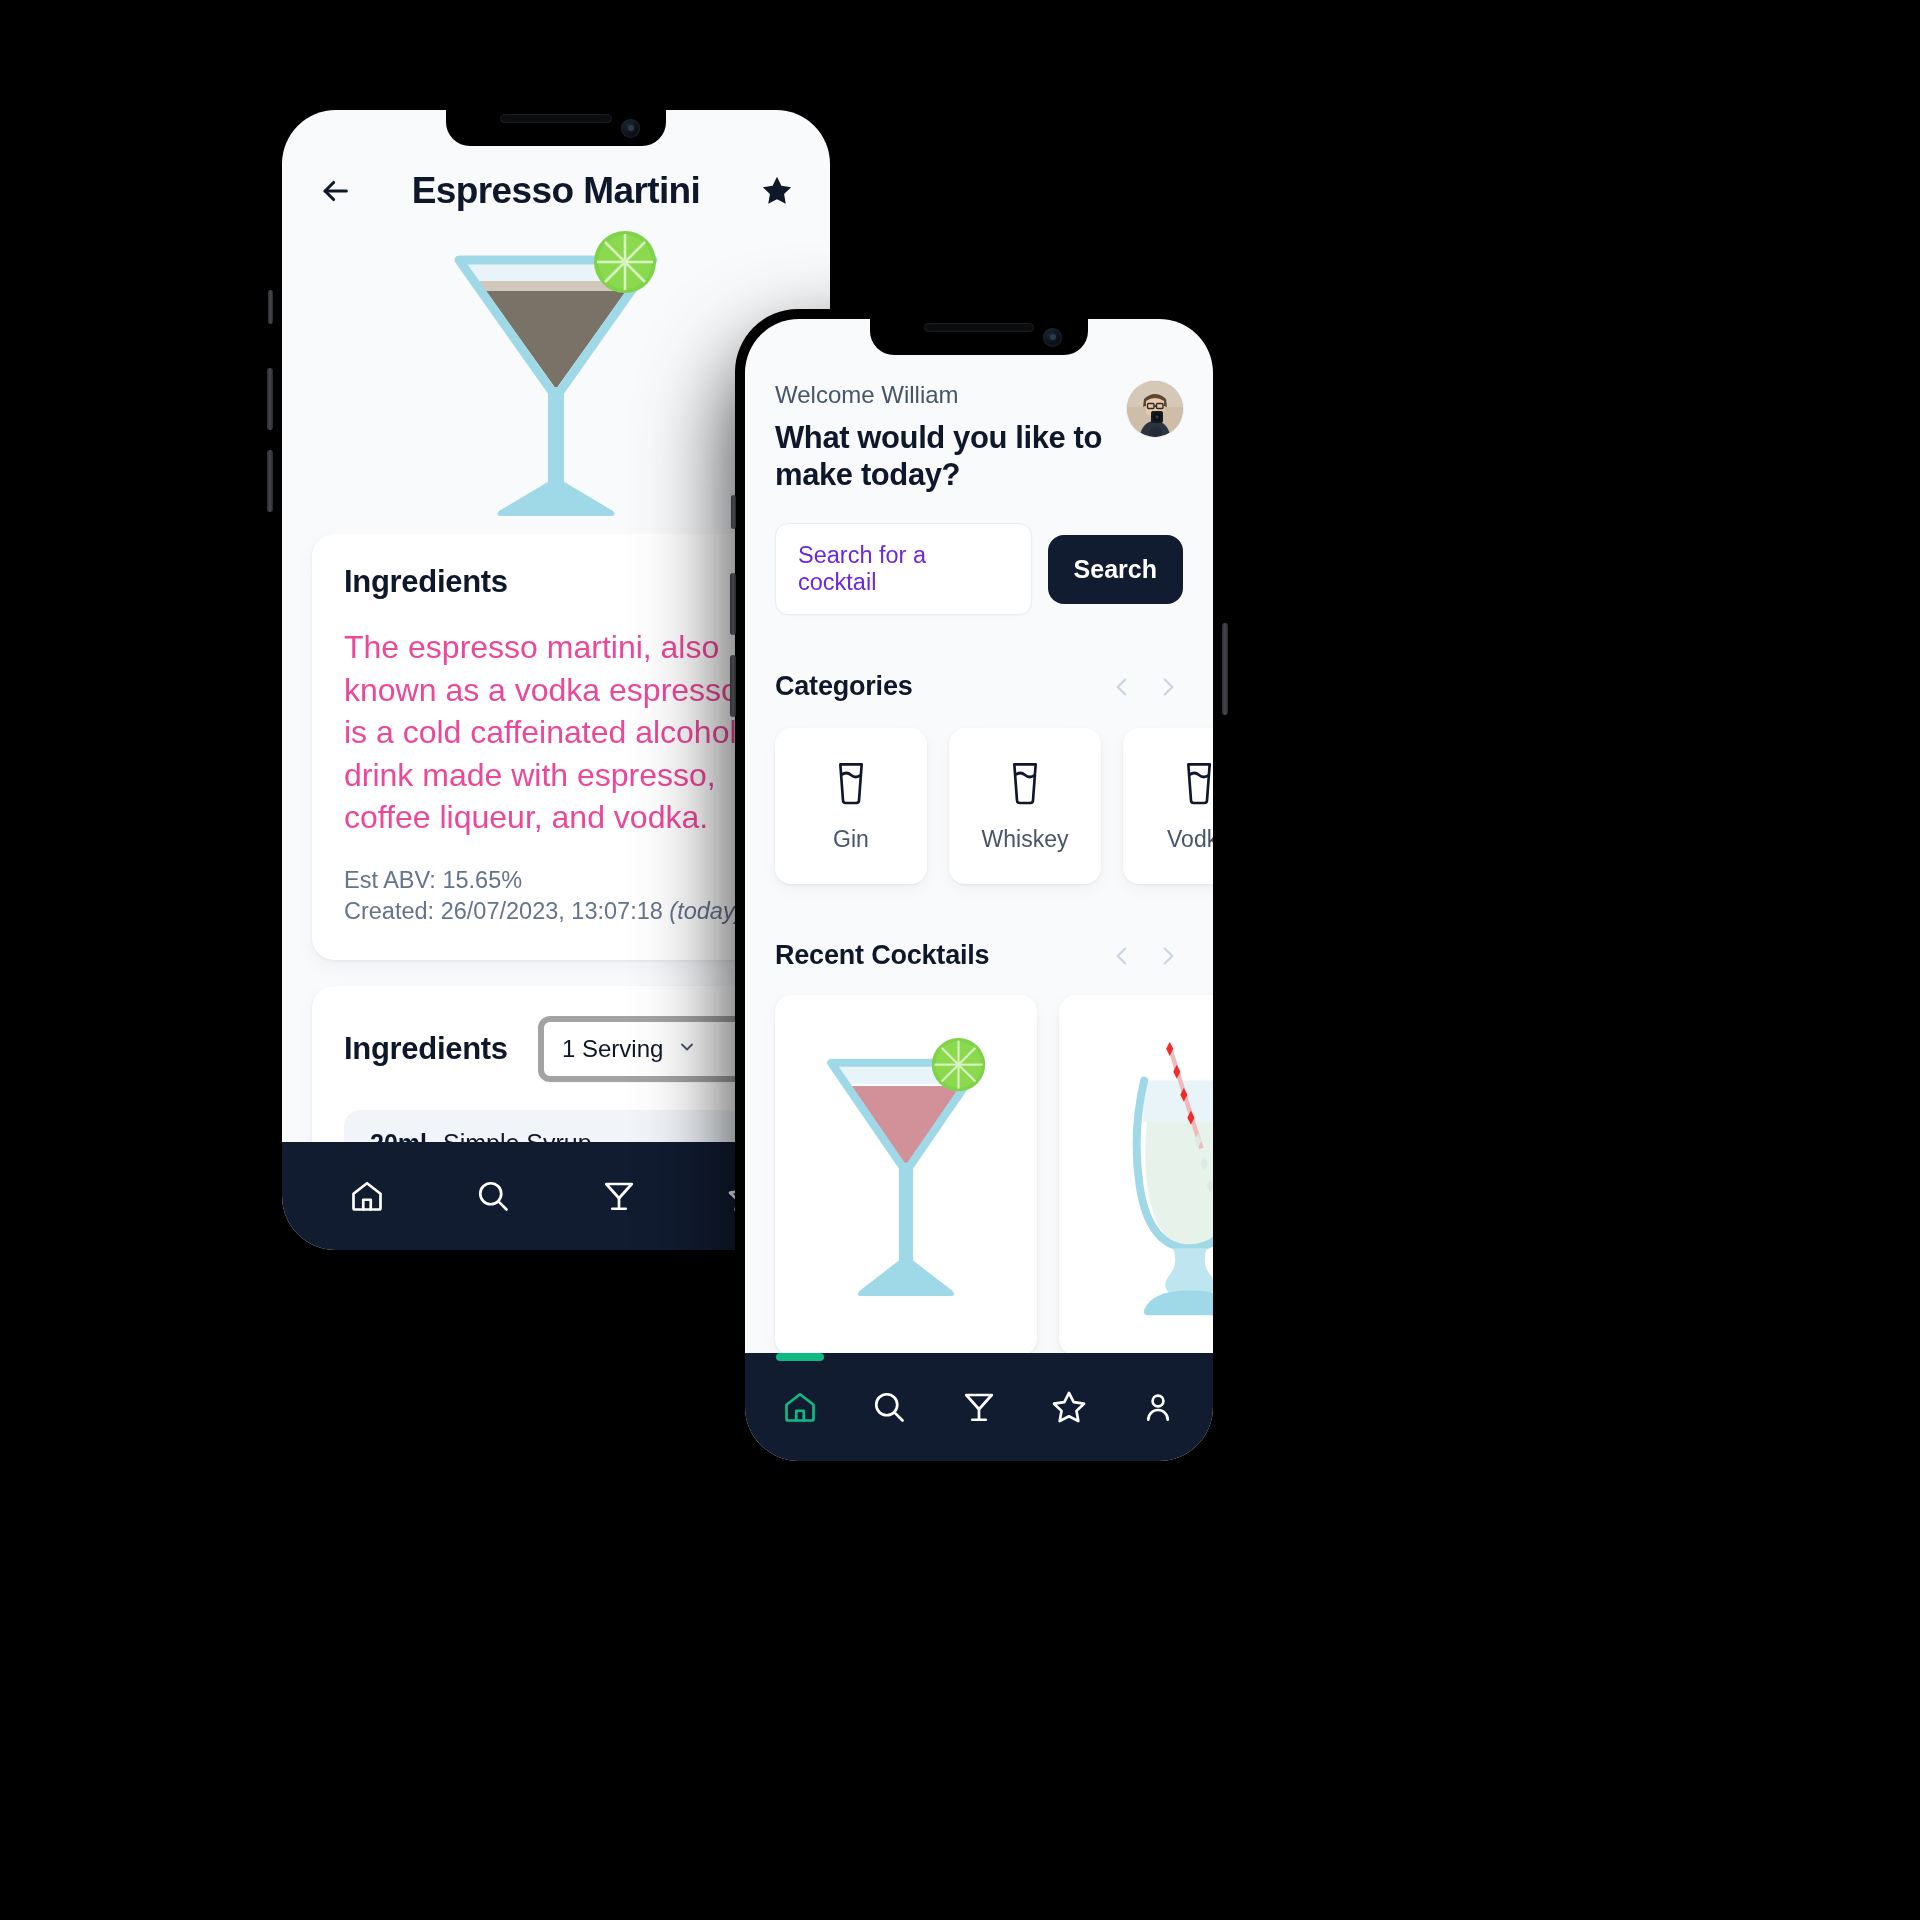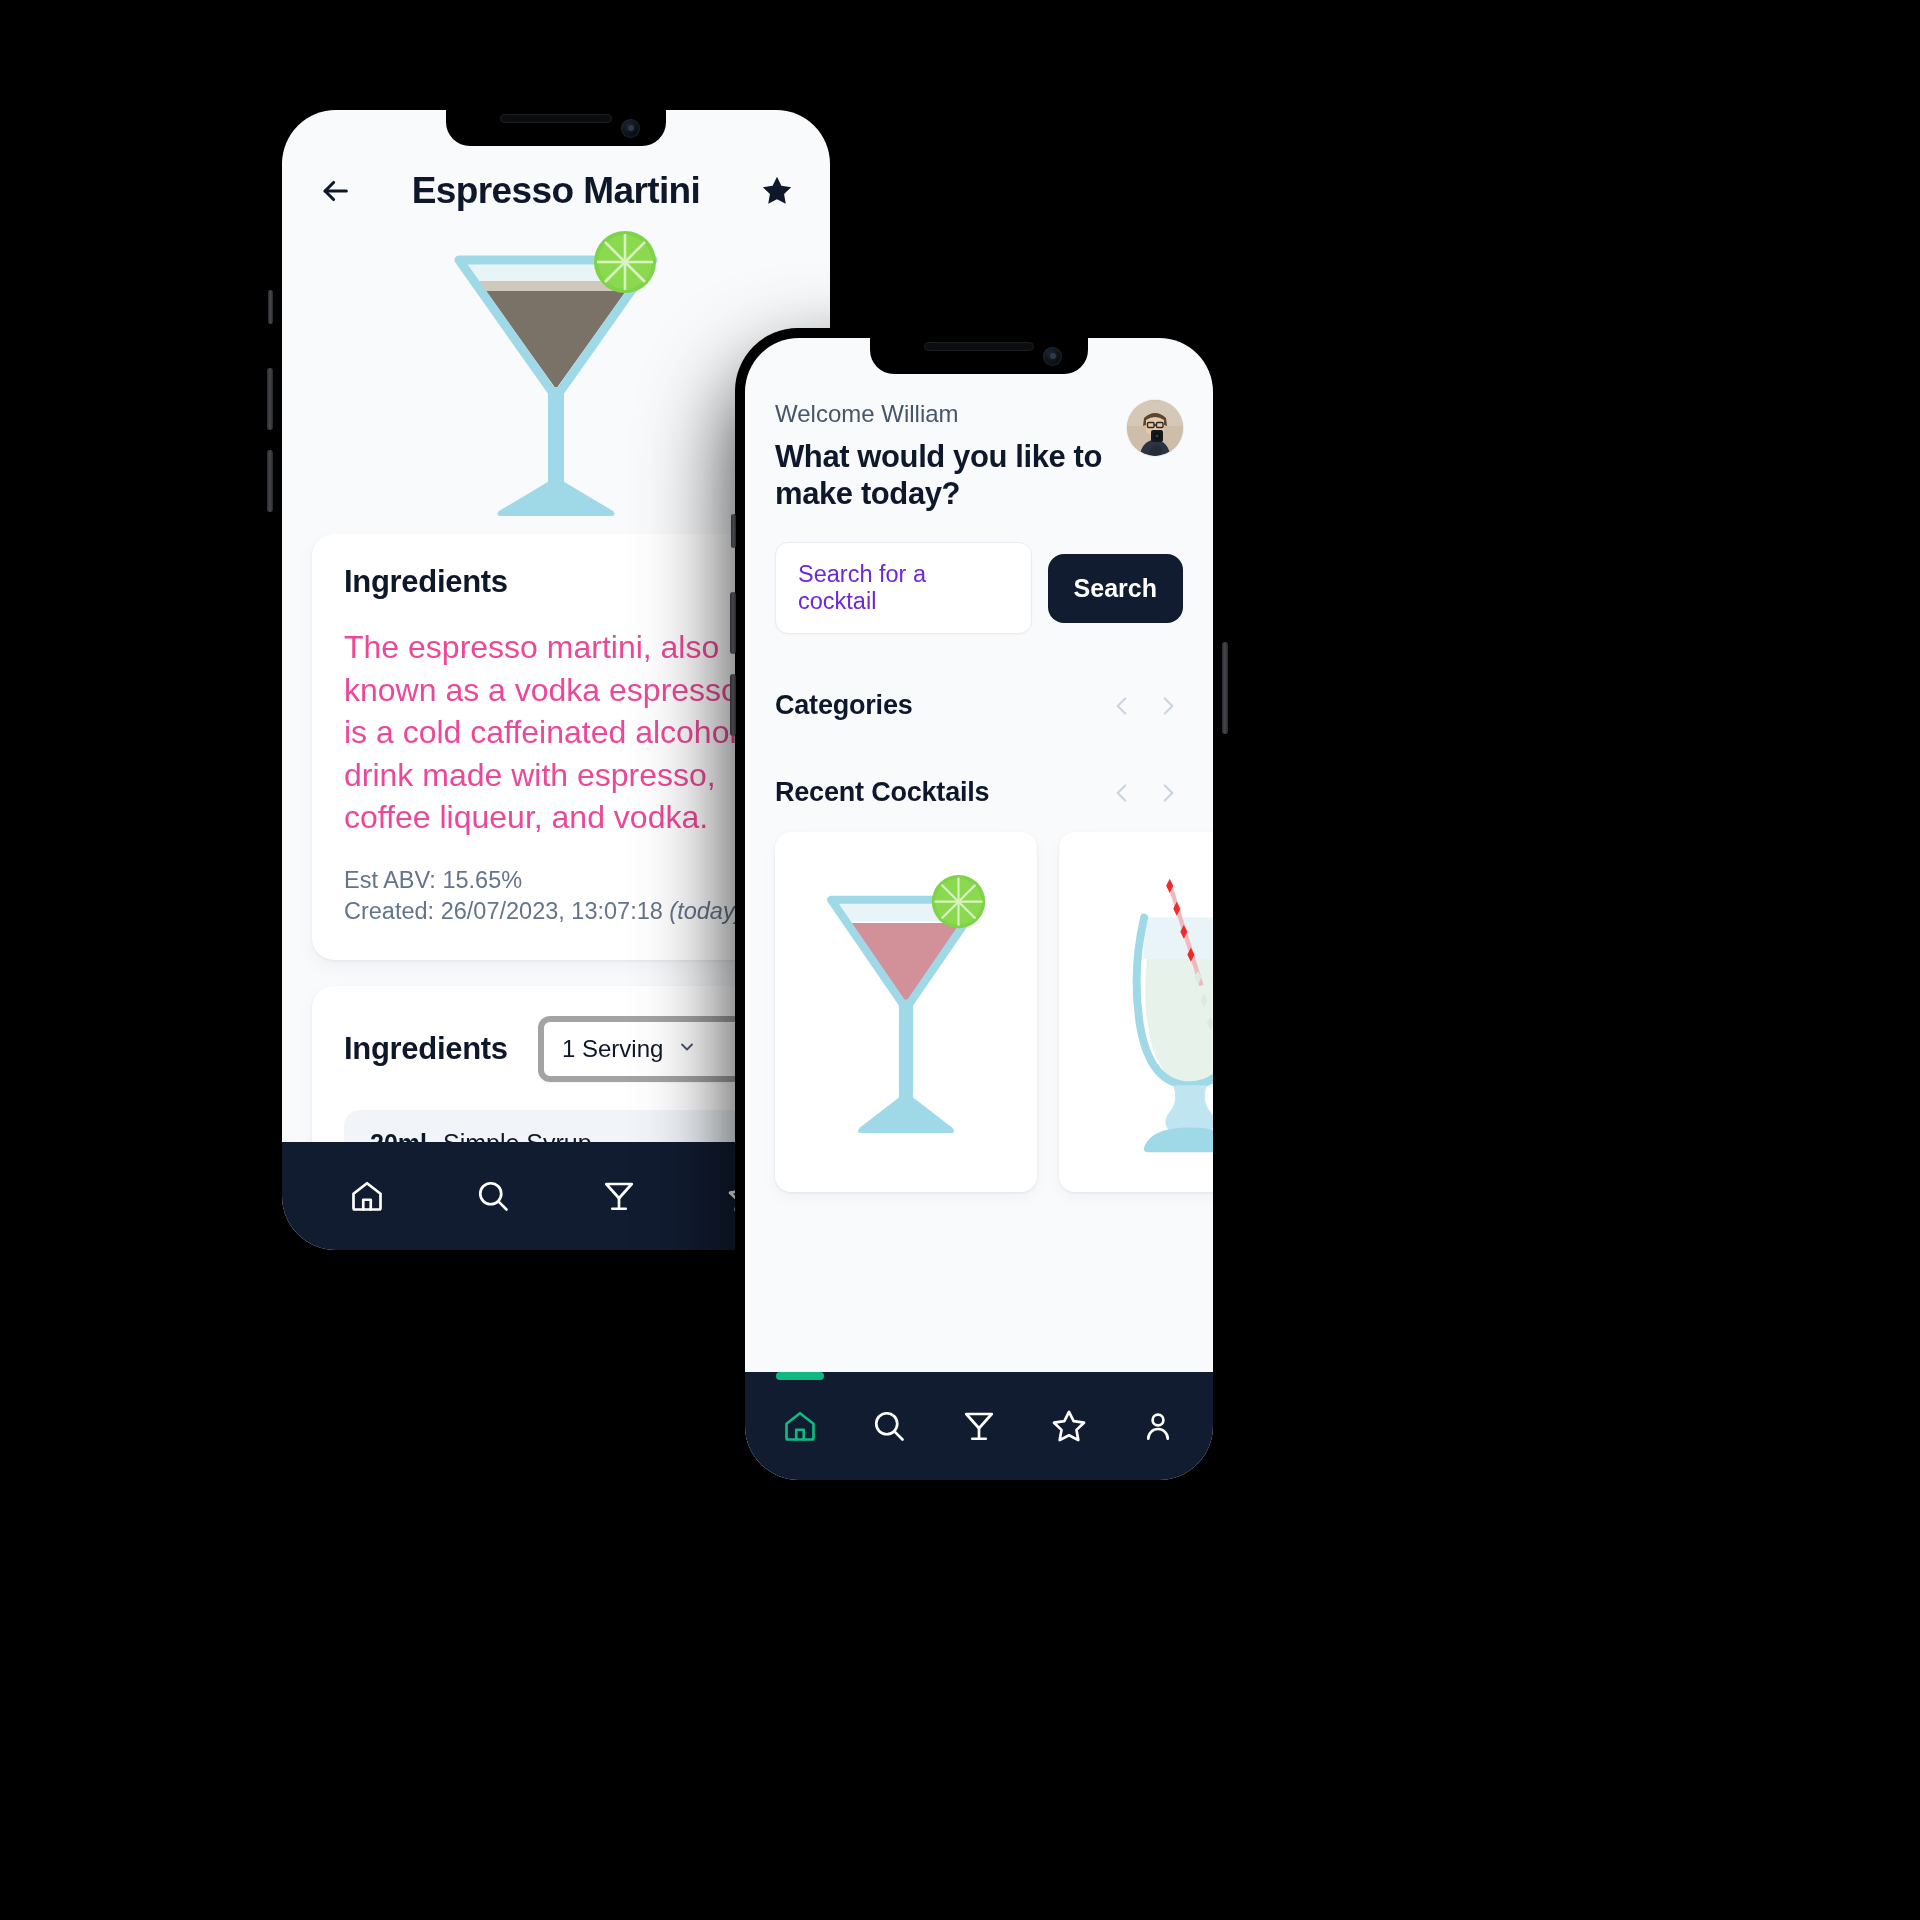--- a/index.html
+++ b/index.html
@@ -67,21 +67,21 @@
   
   #phone1 {
     left: 272px; top: 100px;
     width: 568px; height: 1160px;
   }
   #phone1 .notch { width: 220px; height: 36px; }
   #phone1 .speaker { width: 112px; height: 9px; top: 4px; left: 50%; transform: translateX(-50%); }
 
   
   #phone2 {
-    left: 735px; top: 328px;
+    left: 735px; top: 309px;
     width: 488px; height: 1162px;
   }
   #phone2 .notch { width: 218px; height: 36px; }
   #phone2 .speaker { width: 110px; height: 9px; top: 4px; left: 50%; transform: translateX(-50%); }
 
   
   .s1 { display: flex; flex-direction: column; height: 100%; background: #f8fafc; }
   .s1-top {
     padding: 58px 30px 0 30px;
     display: flex; align-items: center; gap: 6px;
@@ -392,20 +392,44 @@
                     </svg>
                 </div>
                 <div class="arrow">
                   <svg width="26" height="26" viewBox="0 0 24 24" fill="none" stroke="#cbd5e1" stroke-width="2" stroke-linecap="round" stroke-linejoin="round">
                       <polyline points="9 5 16 12 9 19"></polyline>
                     </svg>
                 </div>
               </div>
             </div>
 
+            <div class="cat-row">
+              <div class="cat-card">
+                <svg width="40" height="46" viewBox="0 0 30 34" fill="none" stroke="#0f172a" stroke-width="2" stroke-linejoin="round">
+                  <path d="M7 3 H23 L21 30 Q21 32 19 32 H11 Q9 32 9 30 Z"></path>
+                  <path d="M7.6 11 q4 -3 7.4 0 q3.4 3 7.4 0"></path>
+                </svg>
+                <div class="cat-label">Gin</div>
+              </div>
+              <div class="cat-card">
+                <svg width="40" height="46" viewBox="0 0 30 34" fill="none" stroke="#0f172a" stroke-width="2" stroke-linejoin="round">
+                  <path d="M7 3 H23 L21 30 Q21 32 19 32 H11 Q9 32 9 30 Z"></path>
+                  <path d="M7.6 11 q4 -3 7.4 0 q3.4 3 7.4 0"></path>
+                </svg>
+                <div class="cat-label">Whiskey</div>
+              </div>
+              <div class="cat-card">
+                <svg width="40" height="46" viewBox="0 0 30 34" fill="none" stroke="#0f172a" stroke-width="2" stroke-linejoin="round">
+                  <path d="M7 3 H23 L21 30 Q21 32 19 32 H11 Q9 32 9 30 Z"></path>
+                  <path d="M7.6 11 q4 -3 7.4 0 q3.4 3 7.4 0"></path>
+                </svg>
+                <div class="cat-label">Vodka</div>
+              </div>
+
+            </div>
 
             <div class="sec-head">
               <div class="sec-title">Recent Cocktails</div>
               <div class="arrows">
                 <div class="arrow">
                   <svg width="26" height="26" viewBox="0 0 24 24" fill="none" stroke="#cbd5e1" stroke-width="2" stroke-linecap="round" stroke-linejoin="round">
                       <polyline points="15 5 8 12 15 19"></polyline>
                     </svg>
                 </div>
                 <div class="arrow">

